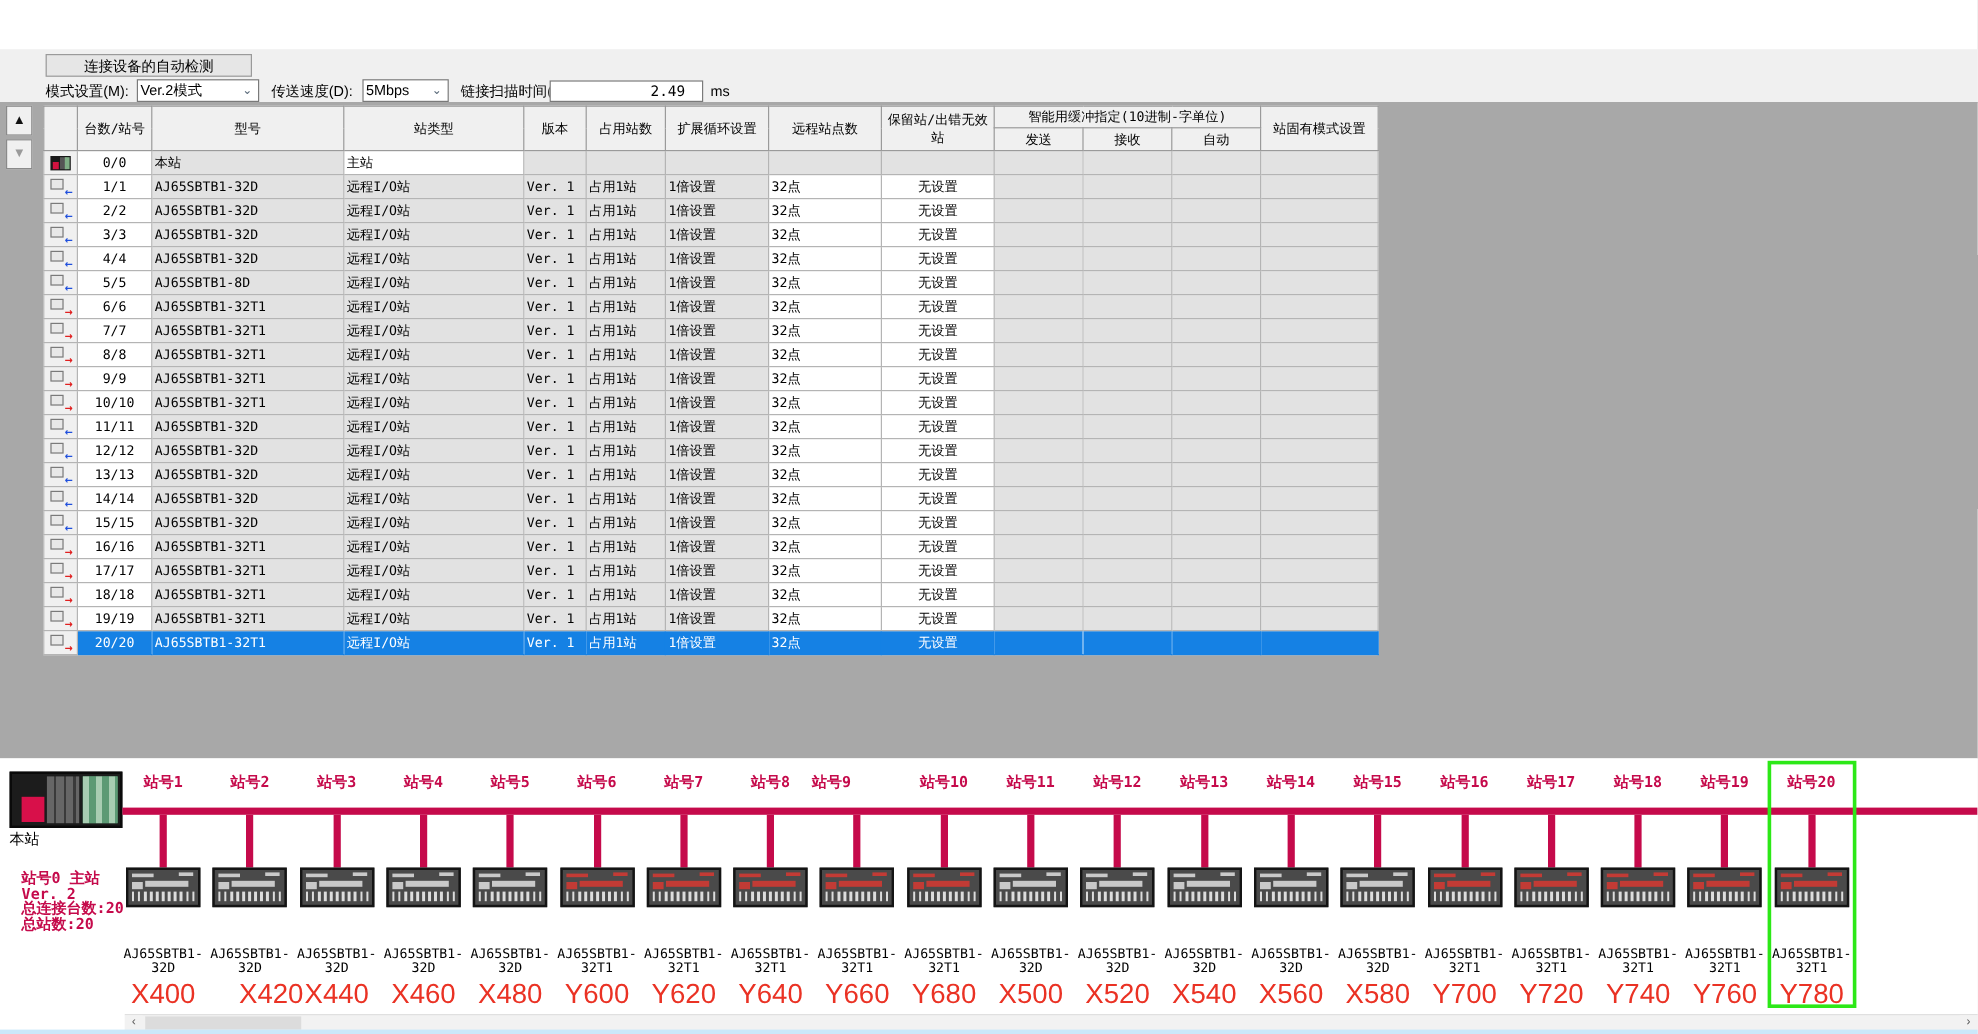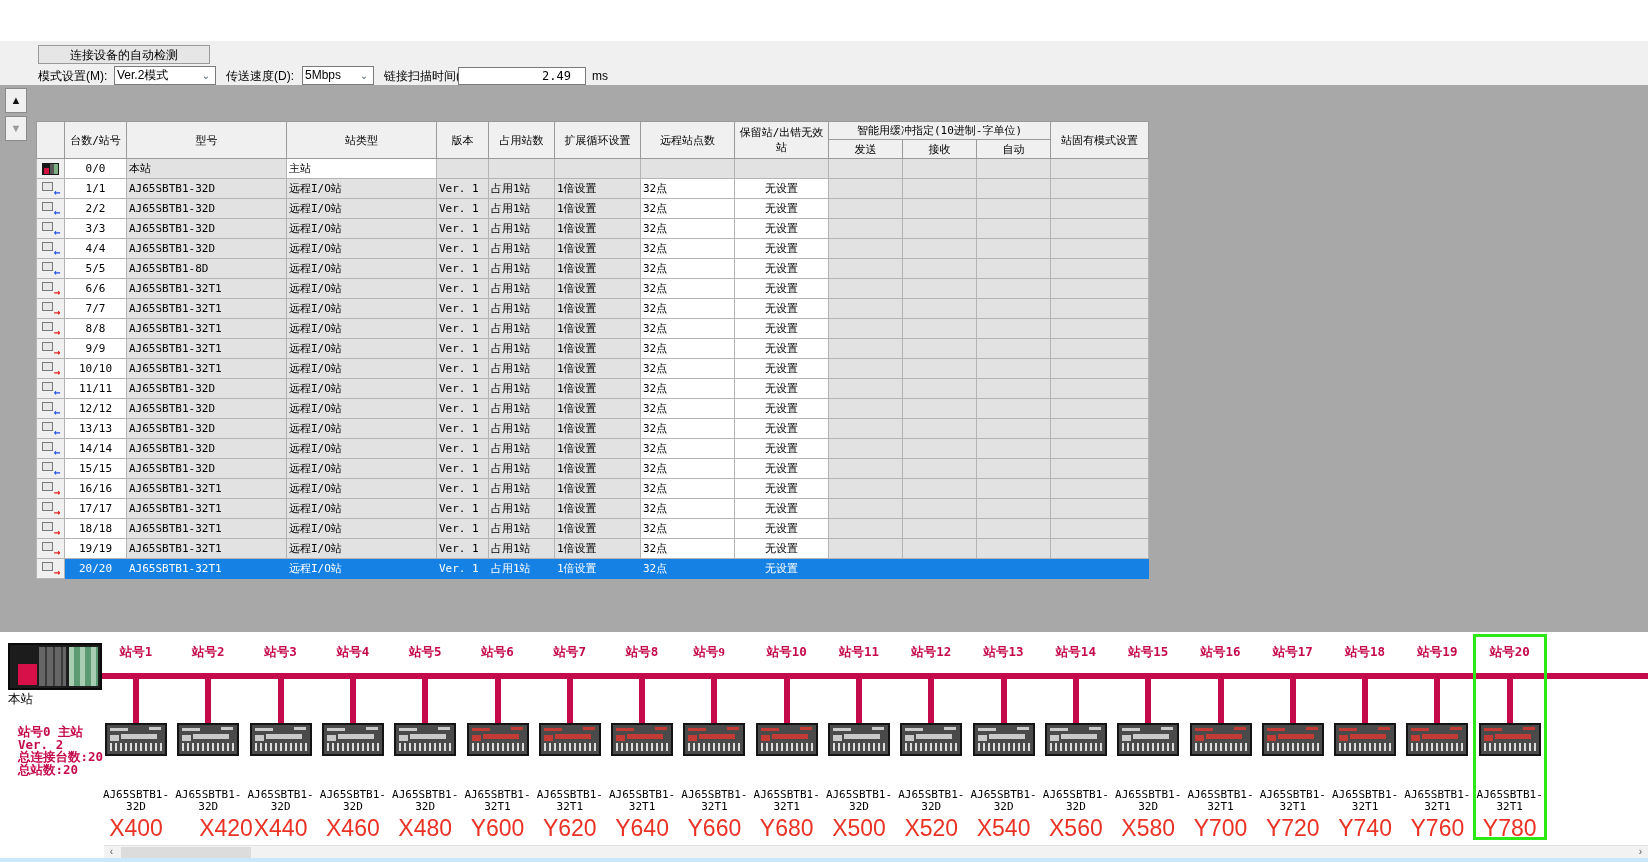--- a/index.html
+++ b/index.html
@@ -25,21 +25,21 @@
   .combo .chev{position:absolute;right:2px;top:2px;bottom:2px;width:14px;color:#5a6a7a;text-align:center;line-height:14px;font-size:10px;}
   .scan-box{position:absolute;left:458px;top:26px;width:128px;height:18px;background:#fff;border:1px solid #7a7a7a;box-sizing:border-box;text-align:right;padding-right:14px;font-size:12px;line-height:16px;font-family:"DejaVu Sans Mono",monospace;}
 
   
   .main{position:absolute;left:0;top:85px;width:100%;height:547px;background:#a8a8a8;}
   .nav-btn{position:absolute;left:5px;width:22px;height:25px;background:#f0f0f0;border:1px solid #8a8a8a;font-size:11px;text-align:center;line-height:23px;padding:0;}
   .nav-up{top:3px;color:#111;}
   .nav-down{top:31px;color:#9a9a9a;}
 
   
-  .grid-host{position:absolute;left:36px;top:3px;margin-top:33px;}
+  .grid-host{position:absolute;left:36px;top:3px;}
   table.grid{border-collapse:collapse;table-layout:fixed;background:#fff;font-family:"DejaVu Sans Mono",monospace;font-size:11px;}
   table.grid th{background:#f0f0f0;border:1px solid #9a9a9a;font-weight:normal;font-size:11px;padding:0 2px;color:#000;}
   table.grid td{border:1px solid #b4b4b4;height:19px;padding:0 2px;overflow:hidden;white-space:nowrap;color:#000;}
   table.grid{border:1px solid #7f7f7f;}
   tr.h1 th{height:17px;} tr.h2 th{height:18px;}
   td.c-icon{background:#f0f0f0;border-color:#9a9a9a;text-align:center;padding:0;}
   td.c-num{background:#fff;text-align:center;}
   td.c-gray{background:#e2e2e2;}
   td.c-white{background:#fff;}
   td.pl{padding-left:6px;}
@@ -700,21 +700,21 @@
           <div class="b2"></div>
           <div class="b3"></div>
           <div class="b4"></div>
           <div class="dots"></div>
         </div>
         <div class="st-name" style="left: 596.1px;">
           <div>AJ65SBTB1-</div>
           <div>32T1</div>
         </div>
         <div class="st-addr" style="left: 596.1px; text-align: center;">Y640</div>
-        <div class="st-label" style="left: 663px; width: 92px; font-family: Liberation Serif, serif;">站号9</div>
+        <div class="st-label" style="left: 647px; width: 92px;">站号9</div>
         <div class="drop" style="left: 711.4px;"></div>
         <div class="module output" style="left: 683.4px;">
           <div class="b1"></div>
           <div class="b2"></div>
           <div class="b3"></div>
           <div class="b4"></div>
           <div class="dots"></div>
         </div>
         <div class="st-name" style="left: 668.4px;">
           <div>AJ65SBTB1-</div>

